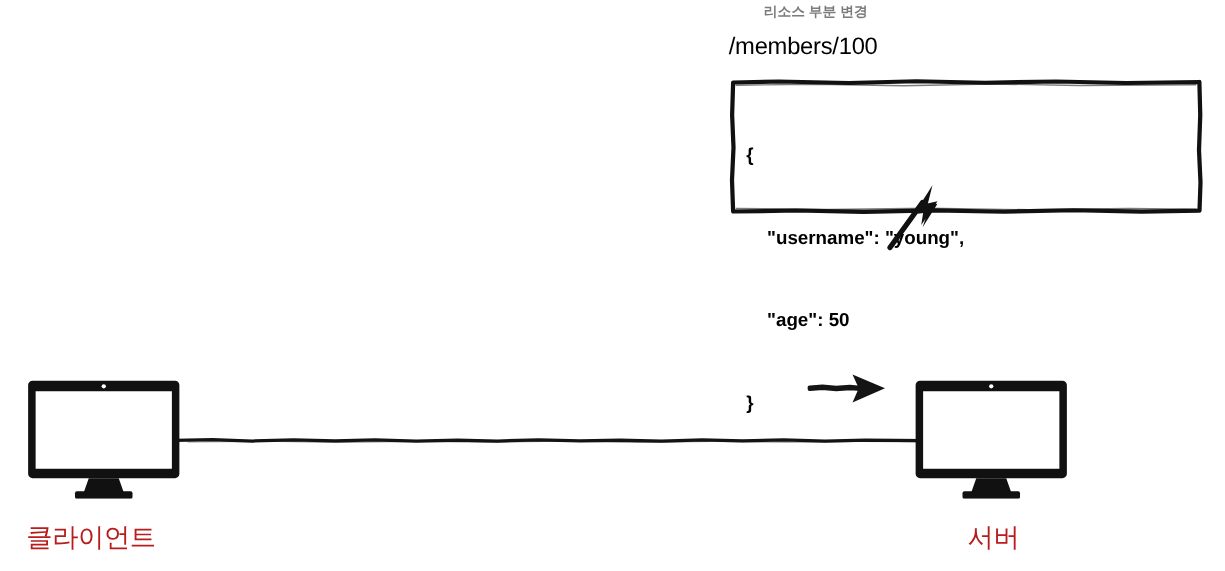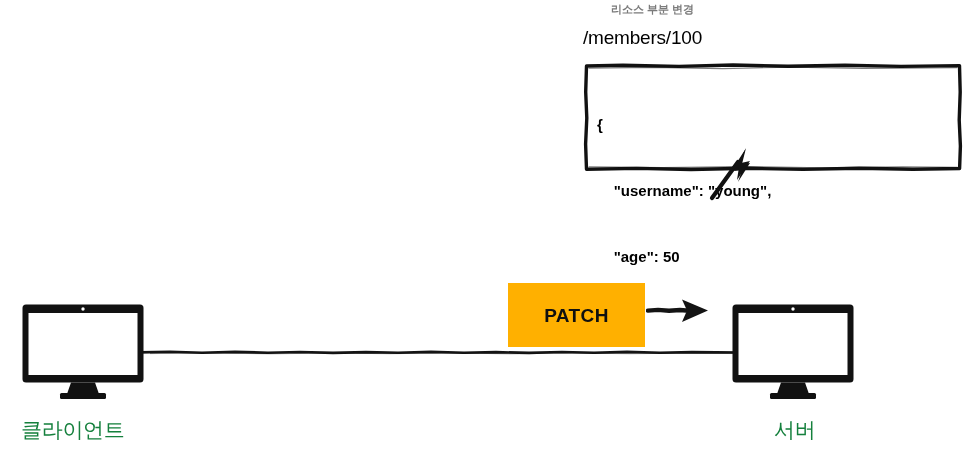--- a/index.html
+++ b/index.html
@@ -143,21 +143,21 @@
     left: 646px;
     top: 296px;
     width: 66px;
     height: 30px;
   }
 
   
   .node-caption {
     position: absolute;
     font-size: 21px;
-    color: #15803d;
+    color: #b91c1c;
     letter-spacing: -0.3px;
     white-space: nowrap;
   }
   #client-caption { left: 21px; top: 416px; }
   #server-caption { left: 774px; top: 416px; text-align: right; }
 </style>
 </head>
 <body>
 
 <div id="canvas">
@@ -203,23 +203,20 @@
   </svg>
 
   <svg class="monitor" id="client-monitor" viewBox="0 0 122 95">
     <rect x="0.5" y="0.5" width="121" height="78" rx="3.5" fill="#111111"></rect>
     <rect x="6.5" y="9" width="109" height="62" fill="#ffffff"></rect>
     <circle cx="61" cy="5" r="1.7" fill="#ffffff"></circle>
     <path d="M49,78.5 L73,78.5 L77,90 L45,90 Z" fill="#111111"></path>
     <rect x="38" y="89" width="46" height="6" rx="1.5" fill="#111111"></rect>
   </svg>
 
-  <div id="patch-badge">
-    <span id="patch-label">PATCH</span>
-  </div>
 
   <svg id="flow-arrow" viewBox="0 0 66 30">
     <path d="M2,14.6 L12,13.9 L23,14.8 L34,14.0 L40,14.5" fill="none" stroke="#141414" stroke-width="4.4" stroke-linecap="round"></path>
     <path d="M36,3.5 L62,14.6 L36,26 L41,14.6 Z" fill="#141414"></path>
     <path d="M38,5.5 L60,14.6 L38,24 L43,14.6 Z" fill="#141414"></path>
   </svg>
 
   <svg class="monitor" id="server-monitor" viewBox="0 0 122 95">
     <rect x="0.5" y="0.5" width="121" height="78" rx="3.5" fill="#111111"></rect>
     <rect x="6.5" y="9" width="109" height="62" fill="#ffffff"></rect>

